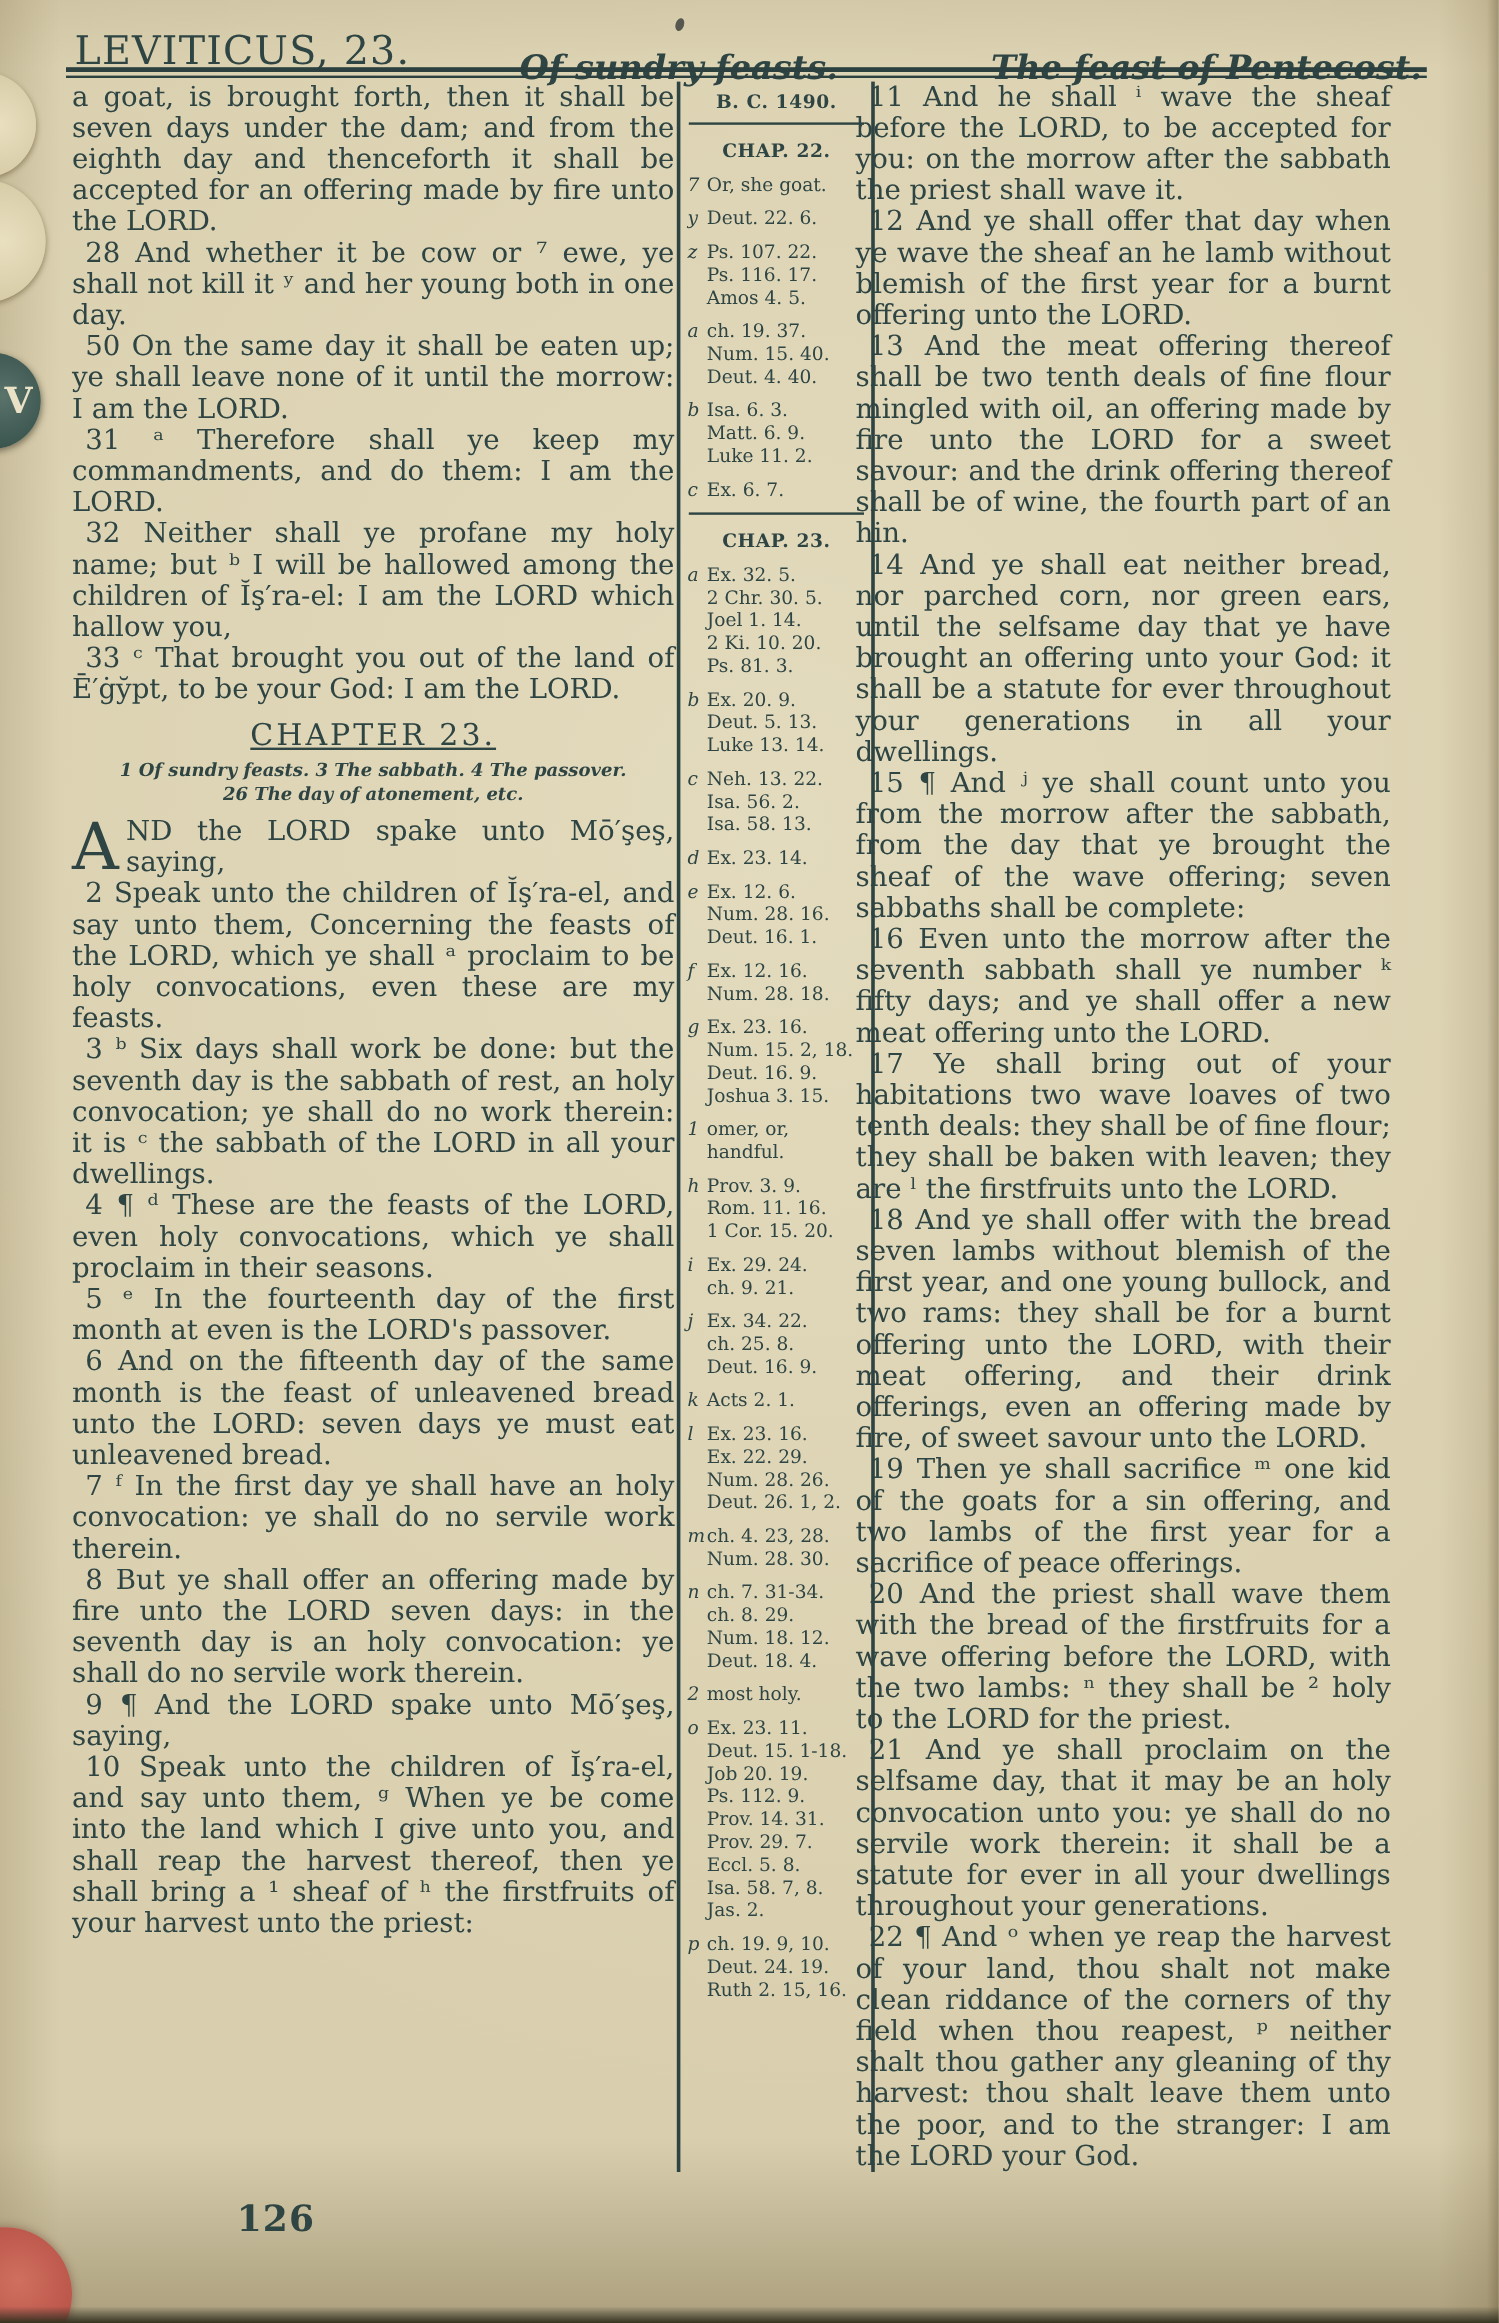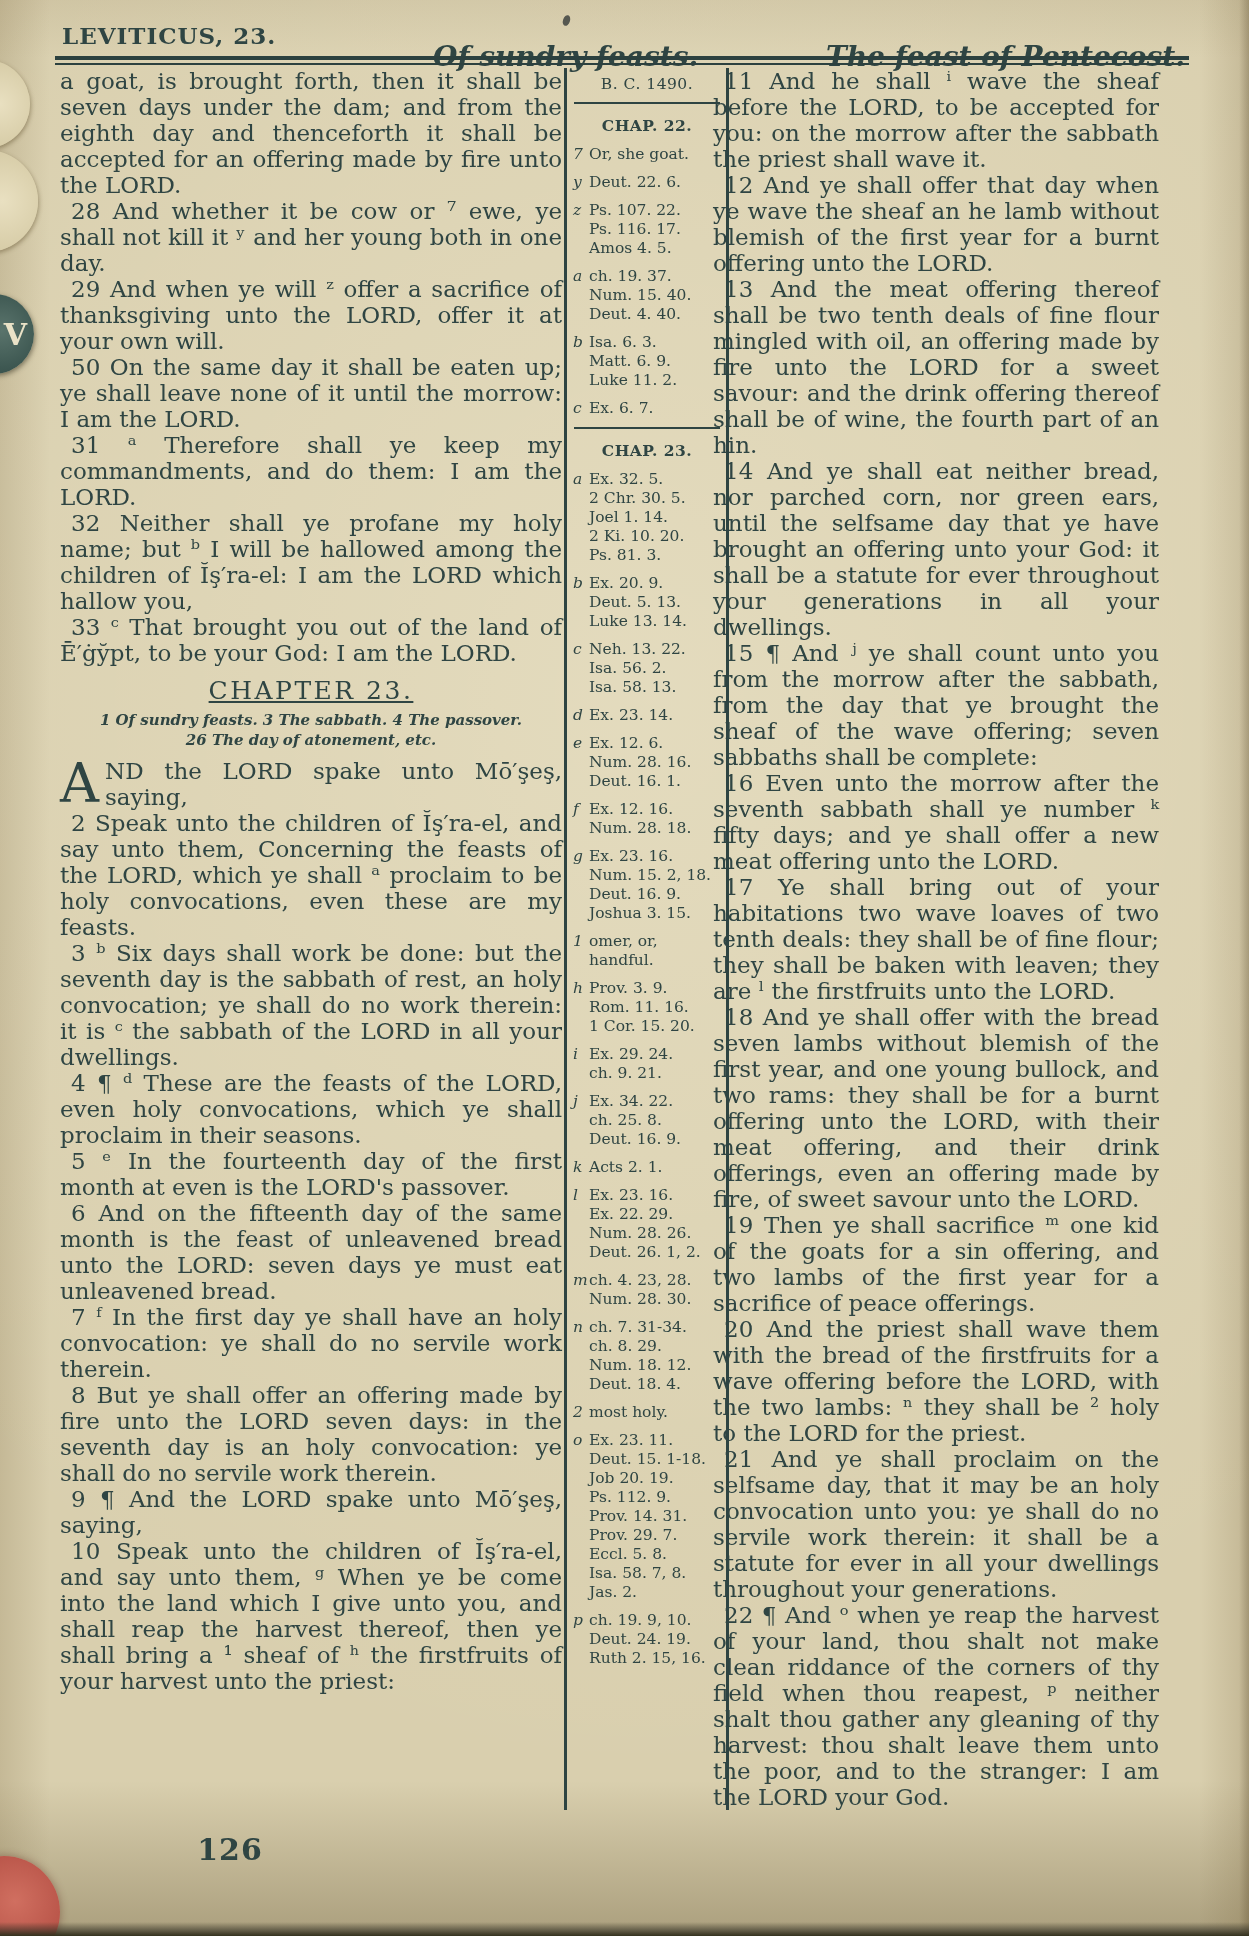--- a/index.html
+++ b/index.html
@@ -8,21 +8,21 @@
     color:#2f4543;
     font-family:"DejaVu Serif","DejaVu Sans",serif;
     background:
       radial-gradient(120% 90% at 52% 36%, rgba(255,250,230,0.28), rgba(0,0,0,0) 62%),
       linear-gradient(to right, rgba(115,95,55,0.20), rgba(0,0,0,0) 4%, rgba(0,0,0,0) 96%, rgba(115,95,55,0.22)),
       linear-gradient(to bottom, rgba(115,95,55,0.10), rgba(0,0,0,0) 3%, rgba(0,0,0,0) 92%, rgba(95,80,45,0.38)),
       #d9cfae;
   }
   
   .page-header{position:absolute;top:20px;left:0;width:100%;height:38px;}
-  .book{position:absolute;left:62px;top:2px;font-size:23px;font-weight:700;letter-spacing:1px;}
+  .book{position:absolute;left:62px;top:2px;font-size:33px;font-weight:400;letter-spacing:1px;}
   .rh{position:absolute;left:433px;top:20px;font-size:28px;font-weight:700;font-style:italic;text-align:center;}
   .rh-right{left:auto;right:64px;}
   .header-rule{position:absolute;left:55px;right:60px;top:56px;height:3px;
     border-top:4px solid #2c413f;border-bottom:2px solid #2c413f;}
   
   .col{position:absolute;top:68px;text-align:justify;font-size:23px;line-height:26px;}
   .col-left{left:60px;width:502px;}
   .col-right{left:713px;width:446px;}
   .col-center{
     left:564px;width:165px;height:1742px;box-sizing:border-box;
@@ -35,21 +35,21 @@
   .chapter{text-align:center;text-indent:0;font-size:25px;letter-spacing:2.5px;margin:12px 0 6px;text-decoration:underline;}
   .summary{text-align:center;text-indent:0;font-size:15px;line-height:20px;font-weight:700;
     font-style:italic;white-space:pre-line;margin:0 0 8px;}
   .dc{display:none;}
   .dropcap .dc{display:block;float:left;font-size:54px;line-height:45px;padding:3px 6px 0 0;}
   
   .centry{display:flex;margin:0 0 9px;}
   .centry .mark{flex:0 0 16px;font-style:italic;}
   .centry .ctext{flex:1;white-space:pre-line;}
   .centry.bc{margin:4px 0 8px;}
-  .bc .ctext{text-align:center;font-weight:400;letter-spacing:0.5px;}
+  .bc .ctext{text-align:center;font-weight:700;letter-spacing:0.5px;}
   .centry.chap{margin:4px 0 10px;}
   .chap .ctext{text-align:center;font-weight:700;letter-spacing:0.5px;}
   .centry.rule{border-top:2.5px solid #2e4442;margin:4px 1px 12px;}
   
   .page-number{position:absolute;left:30px;width:400px;top:1832px;text-align:center;
     font-size:30px;letter-spacing:1px;font-weight:700;}
   
   .curl{position:absolute;border-radius:50%;
     background:radial-gradient(circle at 65% 50%, #e9e0c1, #d4c9a3 70%, #b6a77d 100%);
     box-shadow:1px 2px 4px rgba(90,75,40,.45);}
@@ -92,21 +92,20 @@
   <div class="header-rule"></div>
 
   <main>
 
     <section class="col col-left">
 
         <p class="block cont"><span class="bt">a goat, is brought forth, then it shall be seven days under the dam; and from the eighth day and thenceforth it shall be accepted for an offering made by fire unto the LORD.</span></p>
 
         <p class="block verse"><span class="bt">28 And whether it be cow or ⁷ ewe, ye shall not kill it ʸ and her young both in one day.</span></p>
 
-        <p class="block verse"><span class="bt">29 And when ye will ᶻ offer a sacrifice of thanksgiving unto the LORD, offer it at your own will.</span></p>
 
         <p class="block verse"><span class="bt">50 On the same day it shall be eaten up; ye shall leave none of it until the morrow: I am the LORD.</span></p>
 
         <p class="block verse"><span class="bt">31 ᵃ Therefore shall ye keep my commandments, and do them: I am the LORD.</span></p>
 
         <p class="block verse"><span class="bt">32 Neither shall ye profane my holy name; but ᵇ I will be hallowed among the children of Ĭş′ra-el: I am the LORD which hallow you,</span></p>
 
         <p class="block verse"><span class="bt">33 ᶜ That brought you out of the land of Ē′ġy̆pt, to be your God: I am the LORD.</span></p>
 
         <p class="block chapter"><span class="bt">CHAPTER 23.</span></p>

